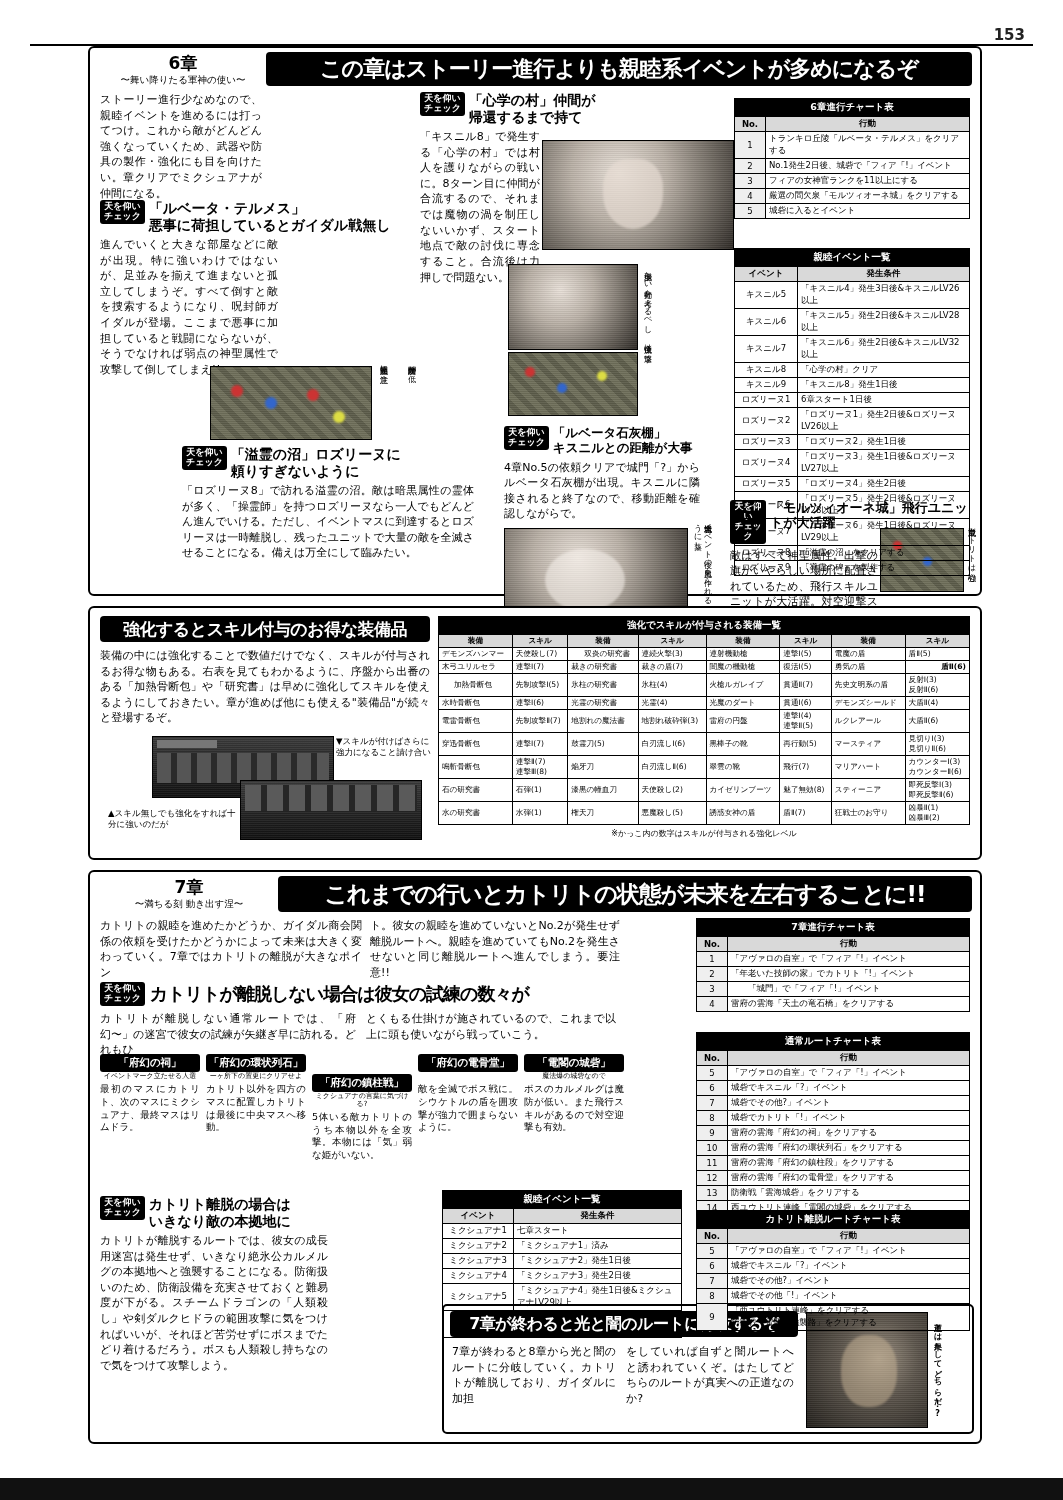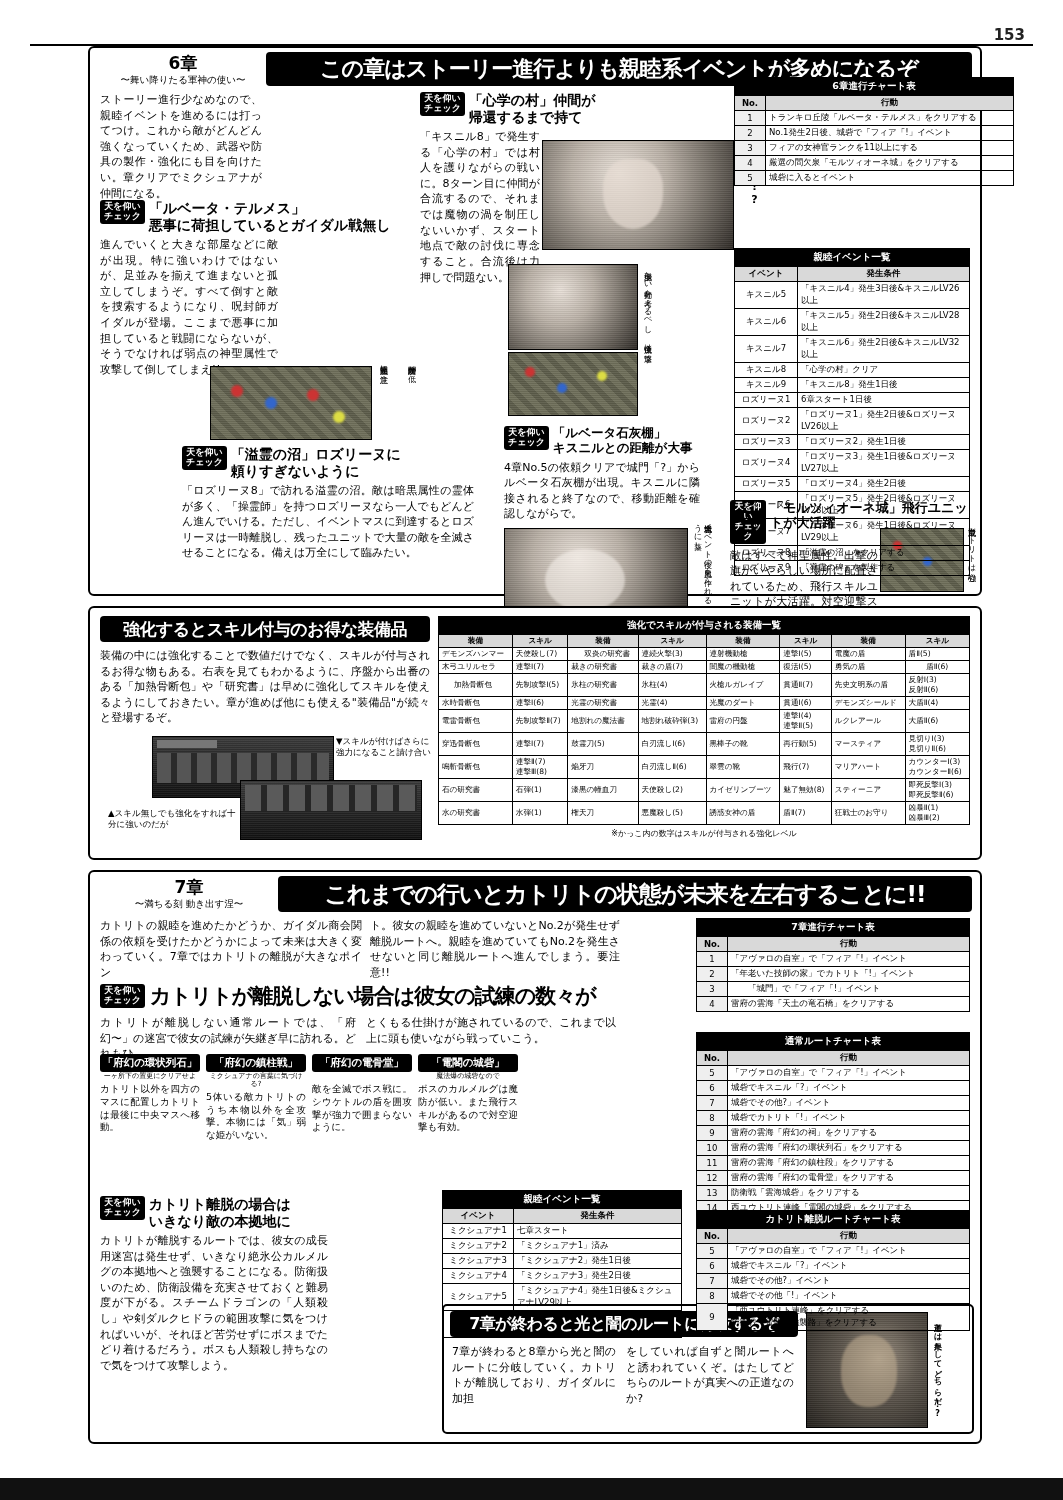--- a/index.html
+++ b/index.html
@@ -158,21 +158,21 @@
       <div class="blob" style="left:42px;top:28px;width:9px;height:9px;background:#36c;"></div>
     </div>
     <div class="tiny" style="position:absolute;left:876px;top:474px;height:80px;">
       <span class="vert">成竜型カトリトは心強い</span>
     </div>
 
     <div style="position:absolute;left:656px;top:44px;height:120px;font-size:11px;font-weight:bold;">
       <span class="vert">どちらを護れば…!?</span>
     </div>
 
-    <div style="position:absolute;left:644px;top:29px;width:280px;">
+    <div style="position:absolute;left:644px;top:50px;width:236px;">
       <div class="t-head-bar">6章進行チャート表</div>
       <table>
         <thead>
             <tr>
           <th style="width:26px;">No.</th>
           <th>行動</th>
         </tr>
           </thead>
         <tbody id="ch6-progress-body">
             <tr>
@@ -316,21 +316,21 @@
               <td style="white-space: pre-line; text-align: left; margin-left: 16px;">盾Ⅱ(5)</td>
             </tr>
             <tr>
               <td style="white-space: pre-line;">木弓ユリルセラ</td>
               <td style="white-space: pre-line; text-align: left;">連撃Ⅰ(7)</td>
               <td style="white-space: pre-line;">裁きの研究書</td>
               <td style="white-space: pre-line; text-align: left;">裁きの盾(7)</td>
               <td style="white-space: pre-line;">闇魔の機動槍</td>
               <td style="white-space: pre-line; text-align: left;">復活Ⅰ(5)</td>
               <td style="white-space: pre-line;">勇気の盾</td>
-              <td style="white-space: pre-line; text-align: center;">盾Ⅱ(6)</td>
+              <td style="white-space: pre-line; text-align: right; font-weight: bold;">盾Ⅱ(6)</td>
             </tr>
             <tr>
               <td style="white-space: pre-line; padding-left: 15px;">加熱骨断包</td>
               <td style="white-space: pre-line; text-align: left;">先制攻撃Ⅰ(5)</td>
               <td style="white-space: pre-line;">氷柱の研究書</td>
               <td style="white-space: pre-line; text-align: left;">氷柱(4)</td>
               <td style="white-space: pre-line;">火槍ルガレイブ</td>
               <td style="white-space: pre-line; text-align: left;">貫通Ⅱ(7)</td>
               <td style="white-space: pre-line;">先史文明系の盾</td>
               <td style="white-space: pre-line; text-align: left;">反射Ⅰ(3)
@@ -418,35 +418,40 @@
       <span style="color:#fff;font-size:23px;font-weight:bold;letter-spacing:-1px;">これまでの行いとカトリトの状態が未来を左右することに!!</span>
     </div>
 
     <div class="body-text" style="position:absolute;left:10px;top:46px;width:262px;">カトリトの親睦を進めたかどうか、ガイダル商会関係の依頼を受けたかどうかによって未来は大きく変わっていく。7章ではカトリトの離脱が大きなポイン</div>
     <div class="body-text" style="position:absolute;left:280px;top:46px;width:250px;">ト。彼女の親睦を進めていないとNo.2が発生せず離脱ルートへ。親睦を進めていてもNo.2を発生させないと同じ離脱ルートへ進んでしまう。要注意!!</div>
 
     <div style="position:absolute;left:10px;top:110px;width:524px;">
       <div style="display:flex;align-items:center;gap:5px;">
         <div class="check-badge" style="white-space:pre-line;">天を仰い
 チェック</div>
-        <div style="font-size:21px;font-weight:bold;letter-spacing:-1px;">カトリトが離脱しない場合は彼女の試練の数々が</div>
+        <div style="font-size:18px;font-weight:bold;letter-spacing:-1px;">カトリトが離脱しない場合は彼女の試練の数々が</div>
       </div>
       <div style="display:flex;gap:10px;margin-top:5px;">
         <div class="body-text" style="width:256px;">カトリトが離脱しない通常ルートでは、「府幻〜」の迷宮で彼女の試練が矢継ぎ早に訪れる。どれもひ</div>
         <div class="body-text" style="width:250px;">とくもる仕掛けが施されているので、これまで以上に頭も使いながら戦っていこう。</div>
       </div>
     </div>
 
     <div id="trial-cards" style="position:absolute;left:10px;top:182px;width:528px;display:flex;gap:6px;">
+        <div style="width: 100px;">
+          <div style="background: rgb(0, 0, 0); color: rgb(255, 255, 255); font-size: 10.5px; font-weight: bold; text-align: center; padding: 2px 1px; border-radius: 3px;">「府幻の祠」</div>
+          <div style="font-size: 7px; text-align: center; line-height: 1.2; min-height: 9px;">イベントマーク立たせる人選</div>
+          <div style="font-size: 9.5px; line-height: 1.35; margin-top: 2px; text-align: justify;">最初のマスにカトリト、次のマスにミクシュアナ、最終マスはリムドラ。</div>
+        </div>
         <div style="width: 100px;">
           <div style="background: rgb(0, 0, 0); color: rgb(255, 255, 255); font-size: 10.5px; font-weight: bold; text-align: center; padding: 2px 1px; border-radius: 3px;">「府幻の環状列石」</div>
           <div style="font-size: 7px; text-align: center; line-height: 1.2; min-height: 9px;">ーヶ所下の置更にクリアせよ</div>
           <div style="font-size: 9.5px; line-height: 1.35; margin-top: 2px; text-align: justify;">カトリト以外を四方のマスに配置しカトリトは最後に中央マスへ移動。</div>
         </div>
-        <div style="width: 100px;">
+        <div style="width: 100px; margin-top: 20px;">
           <div style="background: rgb(0, 0, 0); color: rgb(255, 255, 255); font-size: 10.5px; font-weight: bold; text-align: center; padding: 2px 1px; border-radius: 3px;">「府幻の鎮柱戦」</div>
           <div style="font-size: 7px; text-align: center; line-height: 1.2; min-height: 9px;">ミクシュアナの言葉に気づける?</div>
           <div style="font-size: 9.5px; line-height: 1.35; margin-top: 2px; text-align: justify;">5体いる敵カトリトのうち本物以外を全攻撃。本物には「気」弱な姫がいない。</div>
         </div>
         <div style="width: 100px;">
           <div style="background: rgb(0, 0, 0); color: rgb(255, 255, 255); font-size: 10.5px; font-weight: bold; text-align: center; padding: 2px 1px; border-radius: 3px;">「府幻の電骨堂」</div>
           <div style="font-size: 7px; text-align: center; line-height: 1.2; min-height: 9px;"></div>
           <div style="font-size: 9.5px; line-height: 1.35; margin-top: 2px; text-align: justify;">敵を全滅でボス戦に。シウケトルの盾を囲攻撃が強力で囲まらないように。</div>
         </div>
         <div style="width: 100px;">

